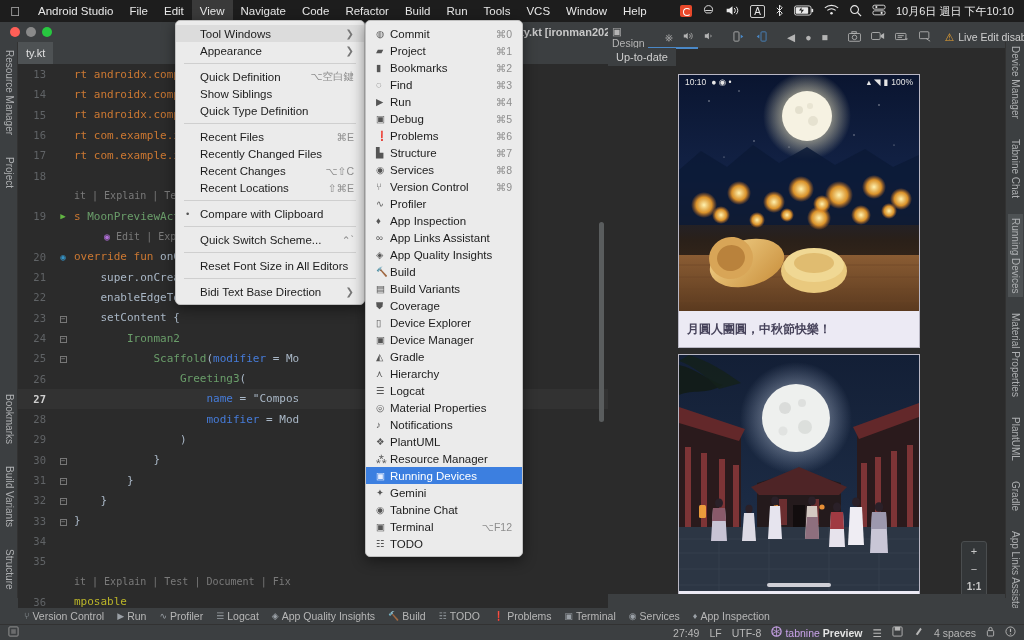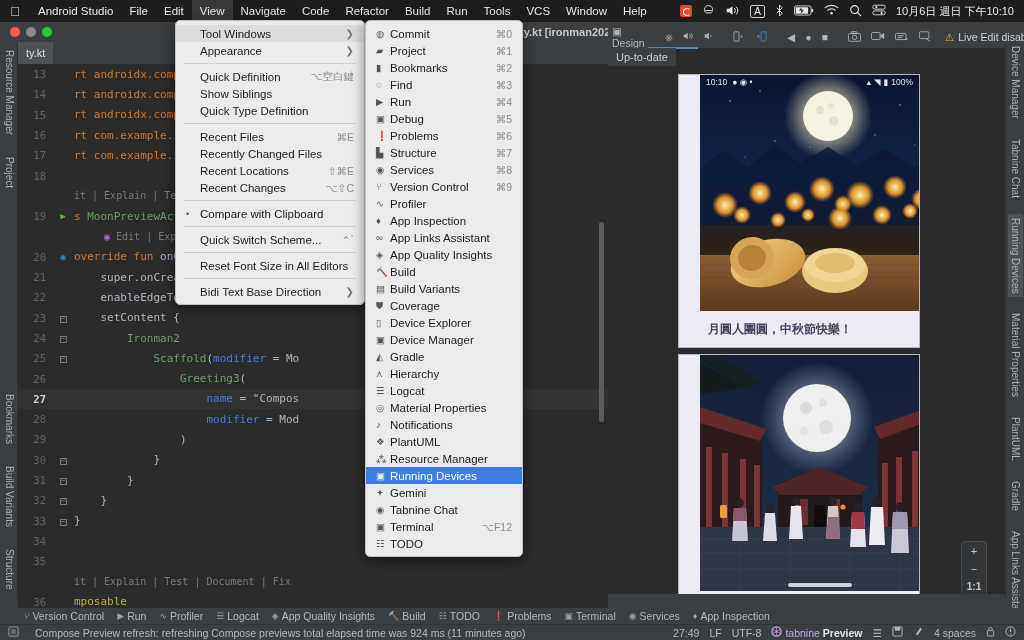--- a/index.html
+++ b/index.html
@@ -78,21 +78,21 @@
   .rtool .it { cursor:pointer; }
   .liveedit { margin-left:auto; padding-right:6px; color:#cfcfcf; display:flex;
     align-items:center; gap:4px; white-space:nowrap; }
   .warn { color:#f0a732; }
   .utd { position:absolute; left:0px; top:20px; height:18px; line-height:18px;
     font-size:11px; color:#cfcfcf; background:#3c3f41; padding:0 8px; }
   .tabline { position:absolute; left:40px; top:19px; width:50px; height:2px; background:#4a88c7;}
   .pvarea { position:absolute; left:0; top:38px; width:397px; height:528px;
     background:#2b2b2b; overflow:hidden; }
   .phone { position:absolute; left:70px; width:242px; background:#eceaf4;
-    border:1px solid #b9b7c4;padding-left:21px; }
+    border:1px solid #b9b7c4; }
   .phone .screen { position:relative; width:100%; height:236px; overflow:hidden; }
   .status { position:absolute; left:0;top:0;width:100%;height:14px; display:flex;
     align-items:center; color:#e6e6e6; font-size:8.5px; padding:0 6px; z-index:4;}
   .status .r { margin-left:auto; display:flex; gap:3px; align-items:center;}
   .cap { padding:10px 8px; color:#46425a; font-size:12px; font-weight:bold;
     font-family:"DejaVu Sans", sans-serif;}
   .zoomctl { position:absolute; right:18px; top:475px; width:26px;
     background:#333638; border:1px solid #4a4d4f; border-radius:3px;
     display:flex; flex-direction:column; align-items:center; padding:4px 0; gap:7px;
     color:#c8c8c8; font-size:11px; }
@@ -602,21 +602,20 @@
       </div>
     </div>
 
   <div class="statusbar">
     <span style="padding-left:8px;">
       <svg width="11" height="11" viewBox="0 0 12 12">
           <rect x="1" y="1" width="10" height="10" rx="1" fill="none" stroke="#9a9a9a"></rect>
           <rect x="3.5" y="3.5" width="5" height="5" fill="#9a9a9a" opacity=".5"></rect>
         </svg>
     </span>
-    <span class="msg" style="padding-left:16px;">Compose Preview refresh: refreshing Compose previews total elapsed time was 924 ms (11 minutes ago)</span>
     <span class="right">
       <span>27:49</span>
       <span>LF</span>
       <span>UTF-8</span>
       <span style="display:flex;align-items:center;gap:3px;">
         <span>
           <svg width="11" height="11" viewBox="0 0 12 12">
               <circle cx="6" cy="6" r="5" fill="none" stroke="#c8a2e8" stroke-width="1.4"></circle>
               <path d="M6 1 v10 M1.5 3.5 L10.5 8.5 M1.5 8.5 L10.5 3.5" stroke="#c8a2e8" stroke-width="0.8"></path>
             </svg>
@@ -682,27 +681,27 @@
         <span class="ic"></span>
         <span class="lbl">Recent Files</span>
         <span class="acc">⌘E</span>
       </div>
       <div class="row">
         <span class="ic"></span>
         <span class="lbl">Recently Changed Files</span>
       </div>
       <div class="row">
         <span class="ic"></span>
+        <span class="lbl">Recent Changes</span>
+        <span class="acc">⌥⇧C</span>
+      </div>
+      <div class="row">
+        <span class="ic"></span>
         <span class="lbl">Recent Locations</span>
         <span class="acc">⇧⌘E</span>
-      </div>
-      <div class="row">
-        <span class="ic"></span>
-        <span class="lbl">Recent Changes</span>
-        <span class="acc">⌥⇧C</span>
       </div>
       <div class="sepr"></div>
       <div class="row">
         <span class="ic">•</span>
         <span class="lbl">Compare with Clipboard</span>
       </div>
       <div class="sepr"></div>
       <div class="row">
         <span class="ic"></span>
         <span class="lbl">Quick Switch Scheme...</span>

